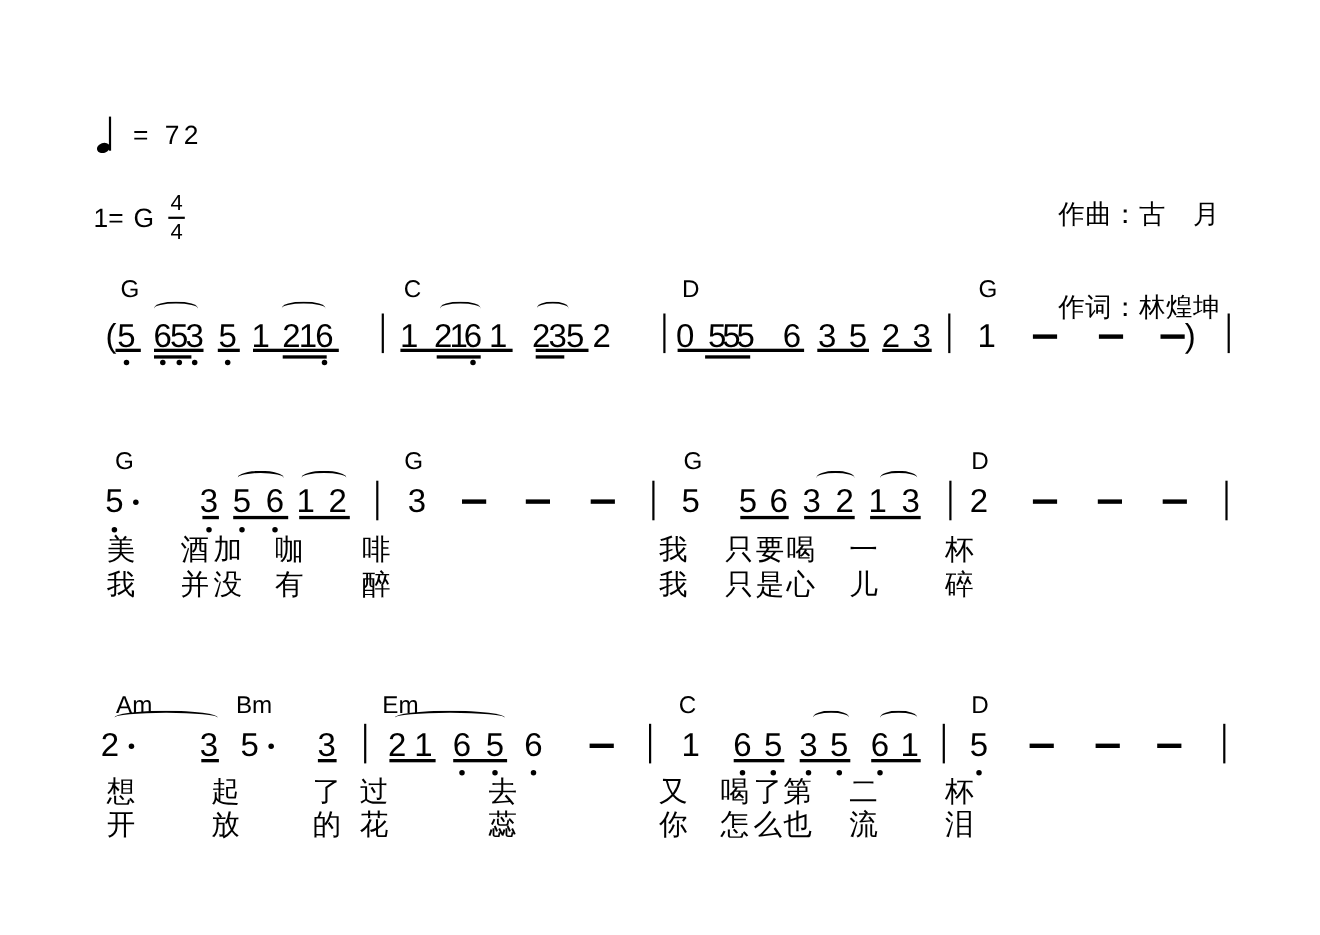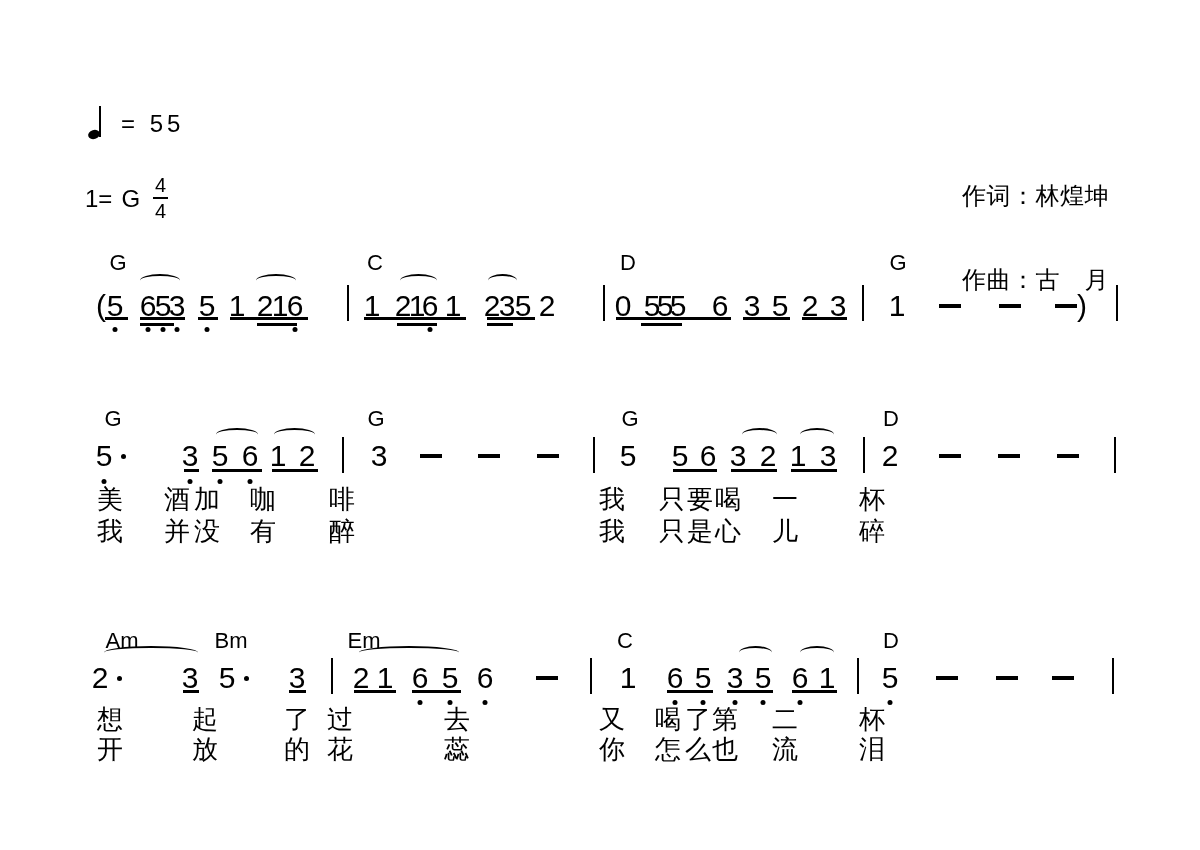--- a/index.html
+++ b/index.html
@@ -37,35 +37,35 @@
 <body>
 
 <div class="page">
 
 
   <div class="tempo">
     <span class="qnote">
       <span class="qhead"></span>
       <span class="qstem"></span>
     </span>
-    <span class="tempo-text">= 55</span>
+    <span class="tempo-text">= 72</span>
   </div>
 
   <div class="keysig">
     <span class="key-prefix">1=</span>
     <span class="key-tonic">G</span>
     <span class="frac">
       <span class="ftop">4</span>
       <span class="fbot">4</span>
     </span>
   </div>
 
   <div class="credits">
+    <div>作曲：古　月</div>
     <div>作词：林煌坤</div>
-    <div>作曲：古　月</div>
   </div>
 
   <div id="score">
       <div class="chord" style="left: 118px; top: 252px;">G</div>
       <div class="chord" style="left: 375px; top: 252px;">C</div>
       <div class="chord" style="left: 628px; top: 252px;">D</div>
       <div class="chord" style="left: 898px; top: 252px;">G</div>
       <div class="note" style="left: 101px; top: 291px;">(</div>
       <div class="note" style="left: 115px; top: 291px;">5</div>
       <div class="odot" style="left: 115px; top: 327px;"></div>

